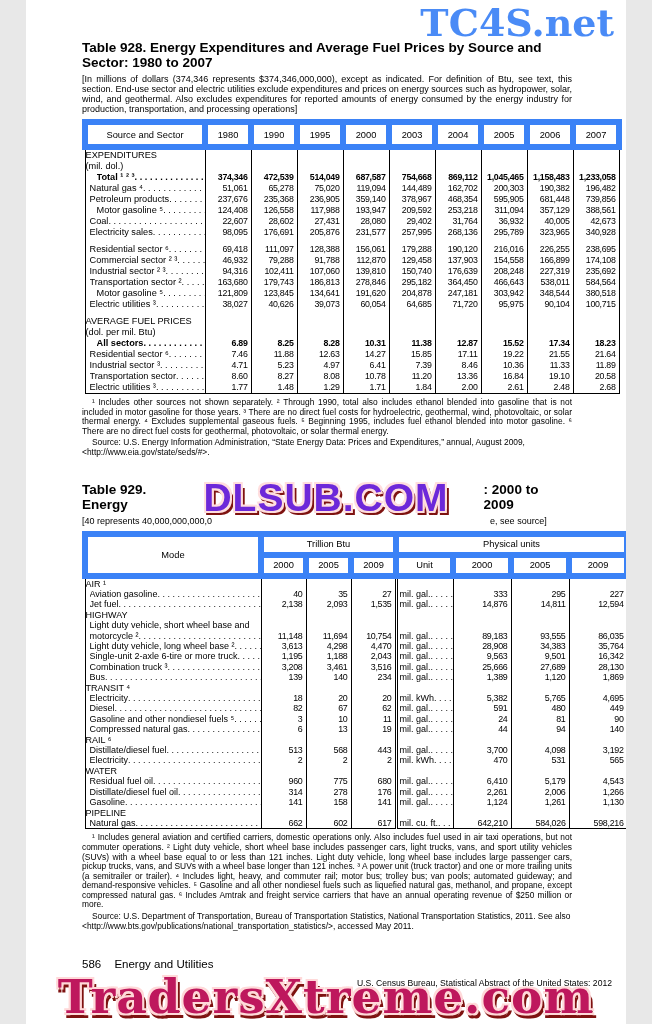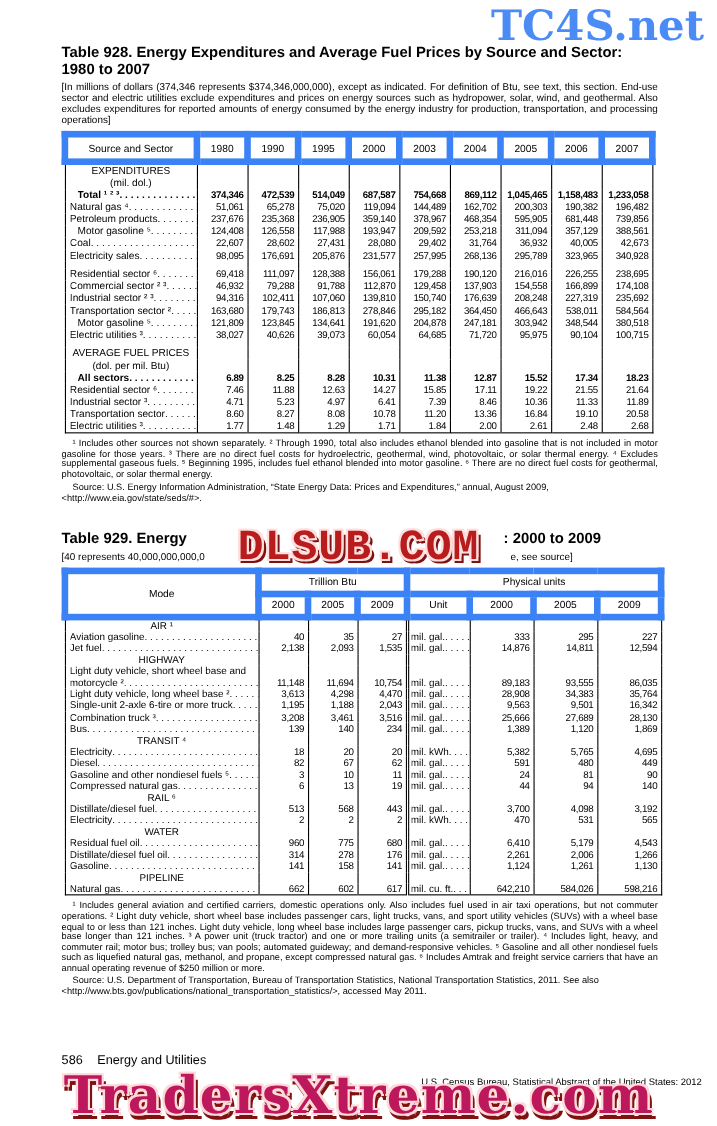--- a/index.html
+++ b/index.html
@@ -1,16 +1,16 @@
 <!DOCTYPE html>
 <html><head>
 <meta charset="utf-8">
 <style>
   html,body { margin:0; padding:0; background:#e8e8e8; }
-  .page { position:relative; width:652px; height:1024px; background:#ffffff;
+  .page { position:relative; width:600px; height:1024px; background:#ffffff;
           font-family:"Liberation Sans", sans-serif; color:#000; overflow:hidden; margin:0 auto; }
   .content { padding:40px 54px 0 56px; }
 
   
   .t-title { font-weight:bold; font-size:13.5px; line-height:15px; margin-bottom:4px; }
   .t-note  { font-size:9px; line-height:10px; text-align:justify; margin-bottom:5px; }
   .t929t { display:flex; align-items:flex-end; }
   .t929n { display:flex; text-align:left; }
   .sp-title { width:288px; flex:0 0 auto; }
   .sp-note  { width:278px; flex:0 0 auto; }
@@ -31,21 +31,21 @@
 
   td { font-size:9.2px; line-height:11px; height:11px; vertical-align:bottom;
        padding:0; overflow:hidden; }
   #t929 td { font-size:9px; line-height:10.4px; height:10.4px; }
   .num { text-align:right; padding-right:3px; border-left:1px solid #000;
          white-space:nowrap; font-size:8.8px; letter-spacing:-0.3px; }
   #t929 .num { font-size:8.9px; }
   .unit { border-left:3px double #000; padding-left:2px; white-space:nowrap; }
   .dbl { border-left:3px double #000 !important; }
   .stub { padding-left:3px; }
-  .sec { text-align:center; padding-left:0; }
+  .sec { text-align:left; padding-left:0; }
   tr.sp td { height:6px; line-height:6px; }
   .lblwrap { display:block; }
   .b { font-weight:bold; }
   .ind0 { padding-left:1px; }
   .ind1 { padding-left:8px; }
   .lline { display:flex; white-space:nowrap; overflow:hidden; }
   .lline .lt { flex:0 0 auto; }
   .leader { flex:1 1 auto; overflow:hidden; white-space:nowrap; }
   .leader::after { content:" . . . . . . . . . . . . . . . . . . . . . . . . . . . . . . . . . . . . . . . . . . . ."; }
 
@@ -57,22 +57,22 @@
   
   .pageline { position:absolute; left:56px; bottom:54px; font-size:11.5px; }
   .pageline .pgsec { margin-left:10px; }
   .credit { position:absolute; right:14px; bottom:36px; font-size:8.6px; }
 
   
   .wm { position:absolute; pointer-events:none; white-space:nowrap; }
   .wm-top { top:0px; right:12px; font-family:"DejaVu Serif", serif; font-weight:bold;
             font-size:38px; color:#3b82f6; opacity:0.92; letter-spacing:0px; }
   .wm-mid { top:476px; left:50%; transform:translateX(-50%);
-            font-family:Liberation Mono, monospace; font-weight:bold; font-size:39px;
-            color:#b91c1c; letter-spacing:1px;
+            font-family:Liberation Sans, sans-serif; font-weight:bold; font-size:39px;
+            color:#6d28d9; letter-spacing:1px;
             text-shadow:-2px -2px 0 #ffdede, 2px -2px 0 #ffdede, -2px 2px 0 #ffdede,
                         2px 2px 0 #ffdede, 4px 4px 0 #7e1210, 0px 4px 0 #7e1210; }
   .wm-bottom { bottom:0px; left:50%; transform:translateX(-50%);
             font-family:"DejaVu Serif", serif; font-weight:bold; font-size:47px;
             color:#be185d; letter-spacing:1px;
             text-shadow:-2px -2px 0 #ffd9d9, 2px -2px 0 #ffd9d9, -2px 2px 0 #ffd9d9,
                         2px 2px 0 #ffd9d9, 4px 5px 0 #7e1210, 0px 5px 0 #7e1210; }
 </style>
 </head>
 <body>

